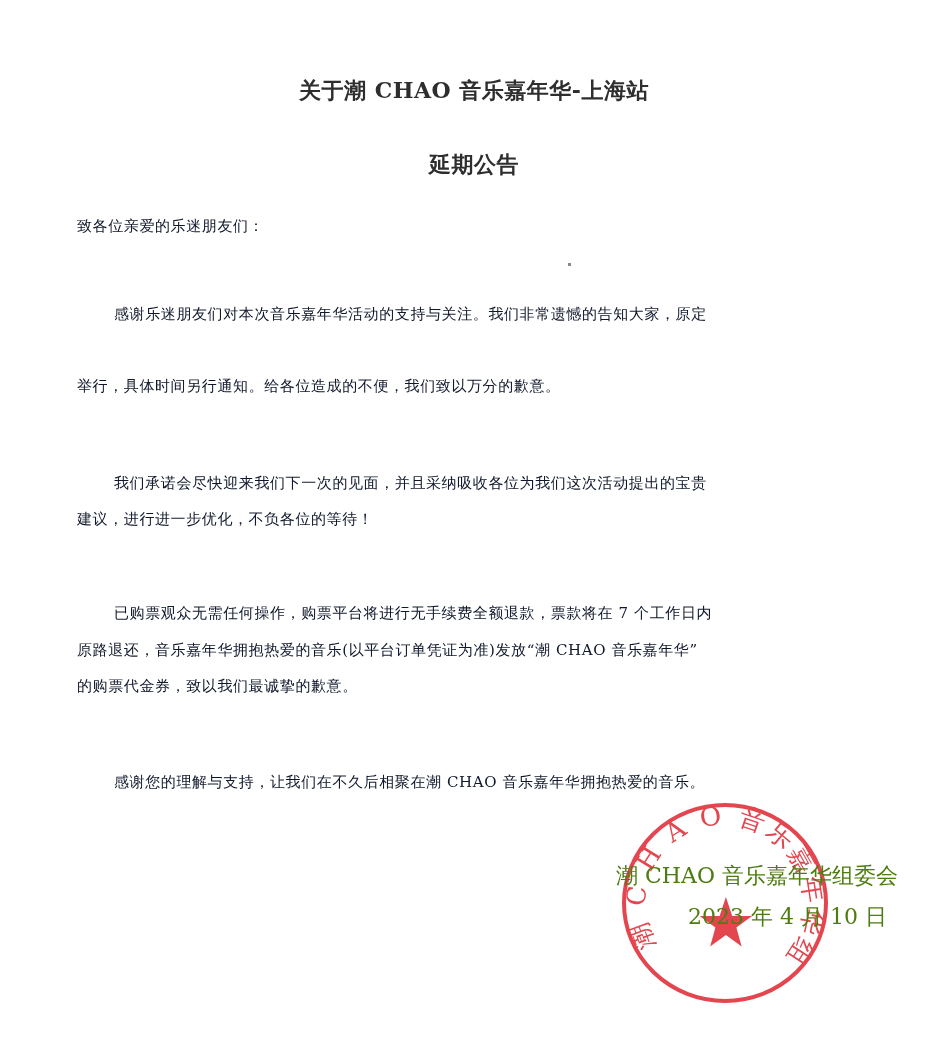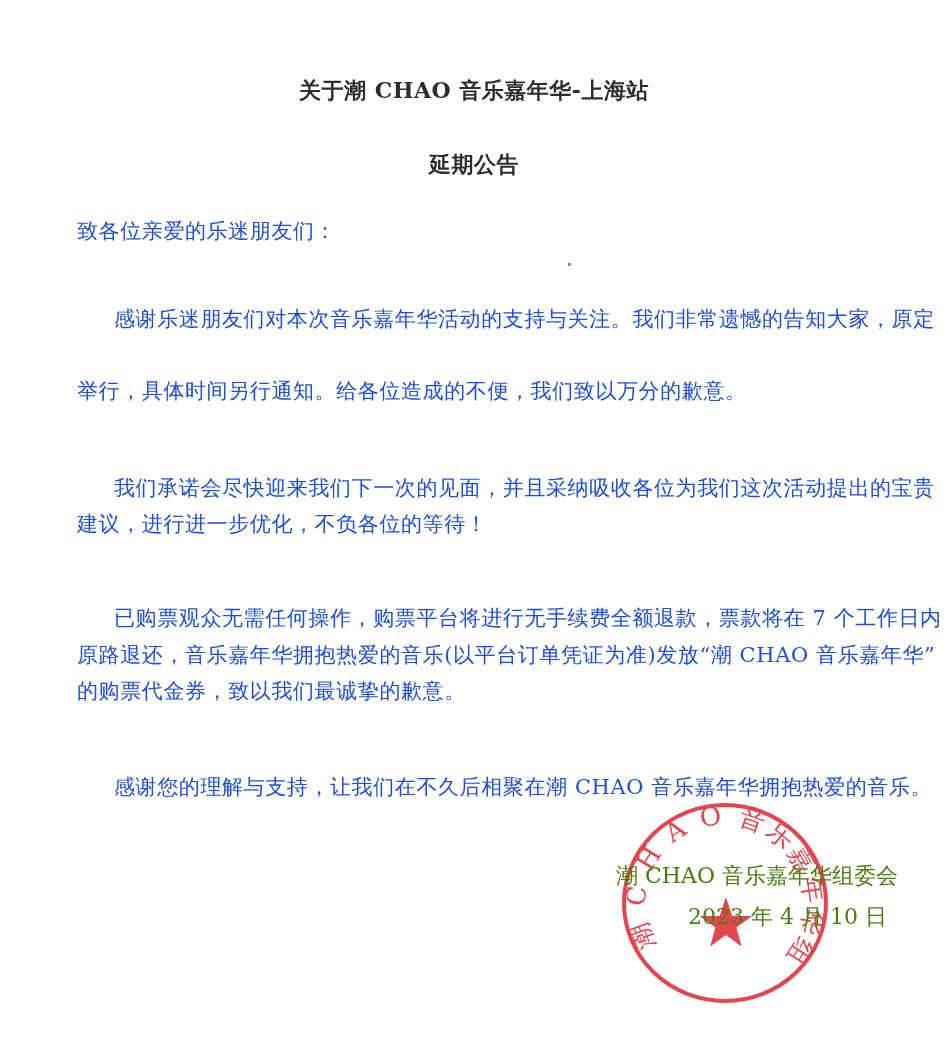--- a/index.html
+++ b/index.html
@@ -9,22 +9,22 @@
       color: #3a3a3a;
     }
     .page { position: absolute; left: 0; top: 16px; width: 948px; height: 1061px; }
     .title {
       position: absolute; left: 0; width: 948px; text-align: center;
       font-size: 22px; font-weight: bold; color: #2e2e2e; letter-spacing: 0.5px;
     }
     .t1 { top: 60px; }
     .t2 { top: 116px; margin-top: 18px; }
     .line {
-      position: absolute; left: 77px; font-size: 21px; white-space: nowrap;
-      color: #1d4ed8; letter-spacing: 0.6px;
+      position: absolute; left: 77px; font-size: 15px; white-space: nowrap;
+      color: #0f172a; letter-spacing: 0.6px;
     }
     .indent { left: 114px; }
     .speck { position: absolute; left: 568px; top: 247px; width: 3px; height: 3px; background: #8a8a8a; }
     .sig { position: absolute; font-size: 22px; color: #4d7c0f; white-space: nowrap; z-index: 2; }
     .stamp { position: absolute; left: 620px; top: 785px; width: 210px; height: 205px; z-index: 1; opacity: 0.9; }
   </style>
 </head>
 <body>
 
 <div class="page">

